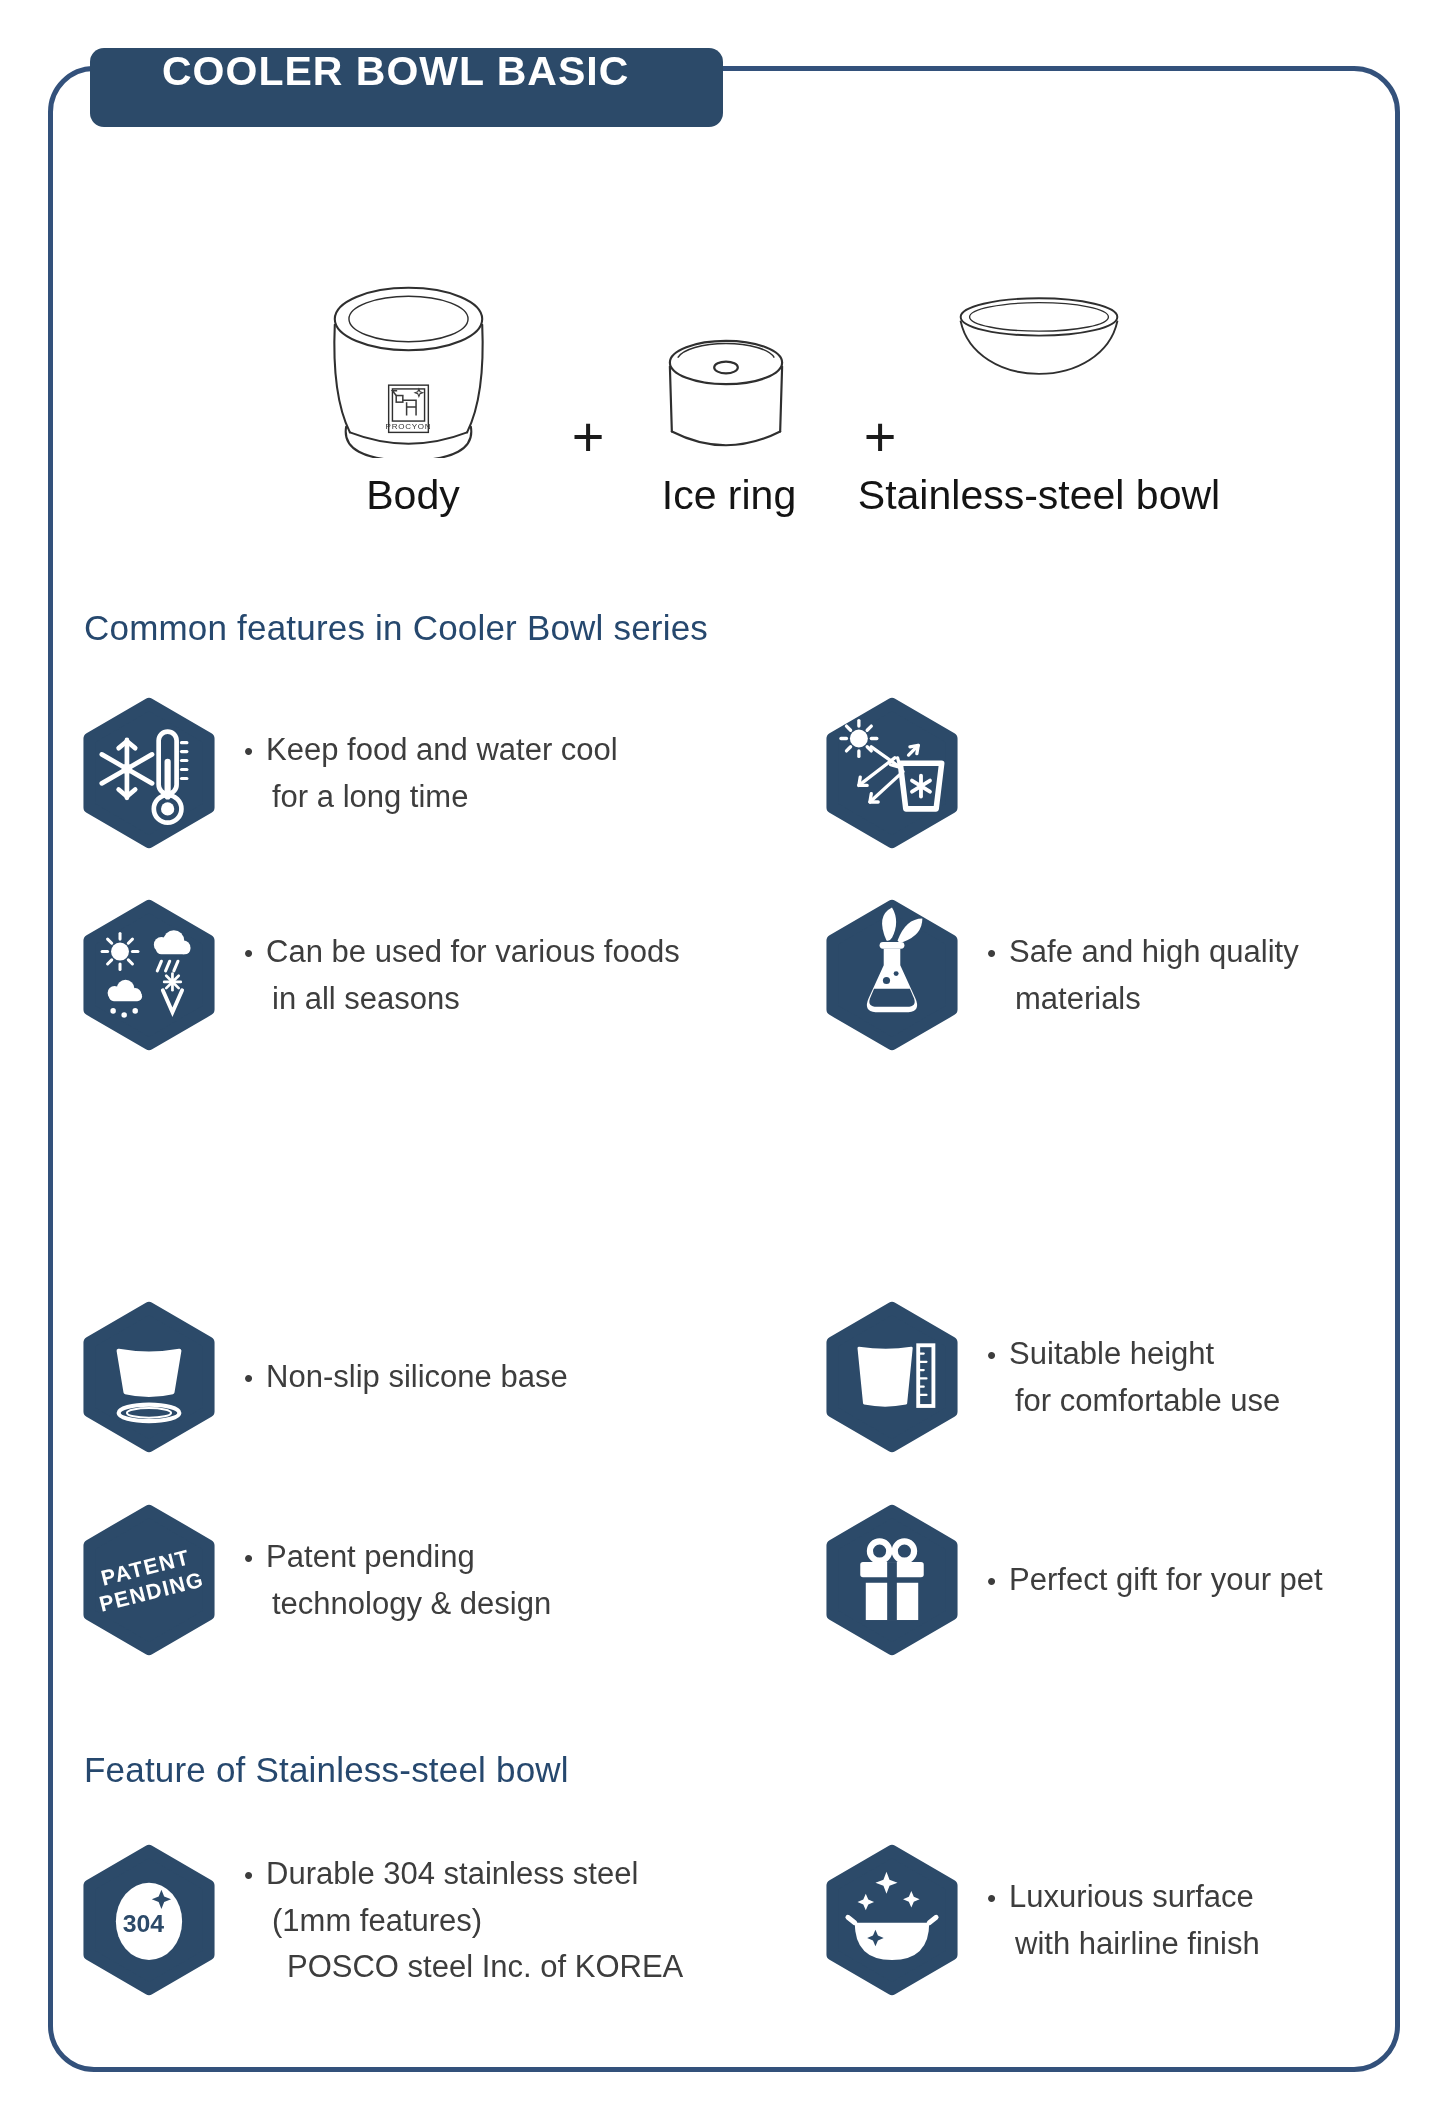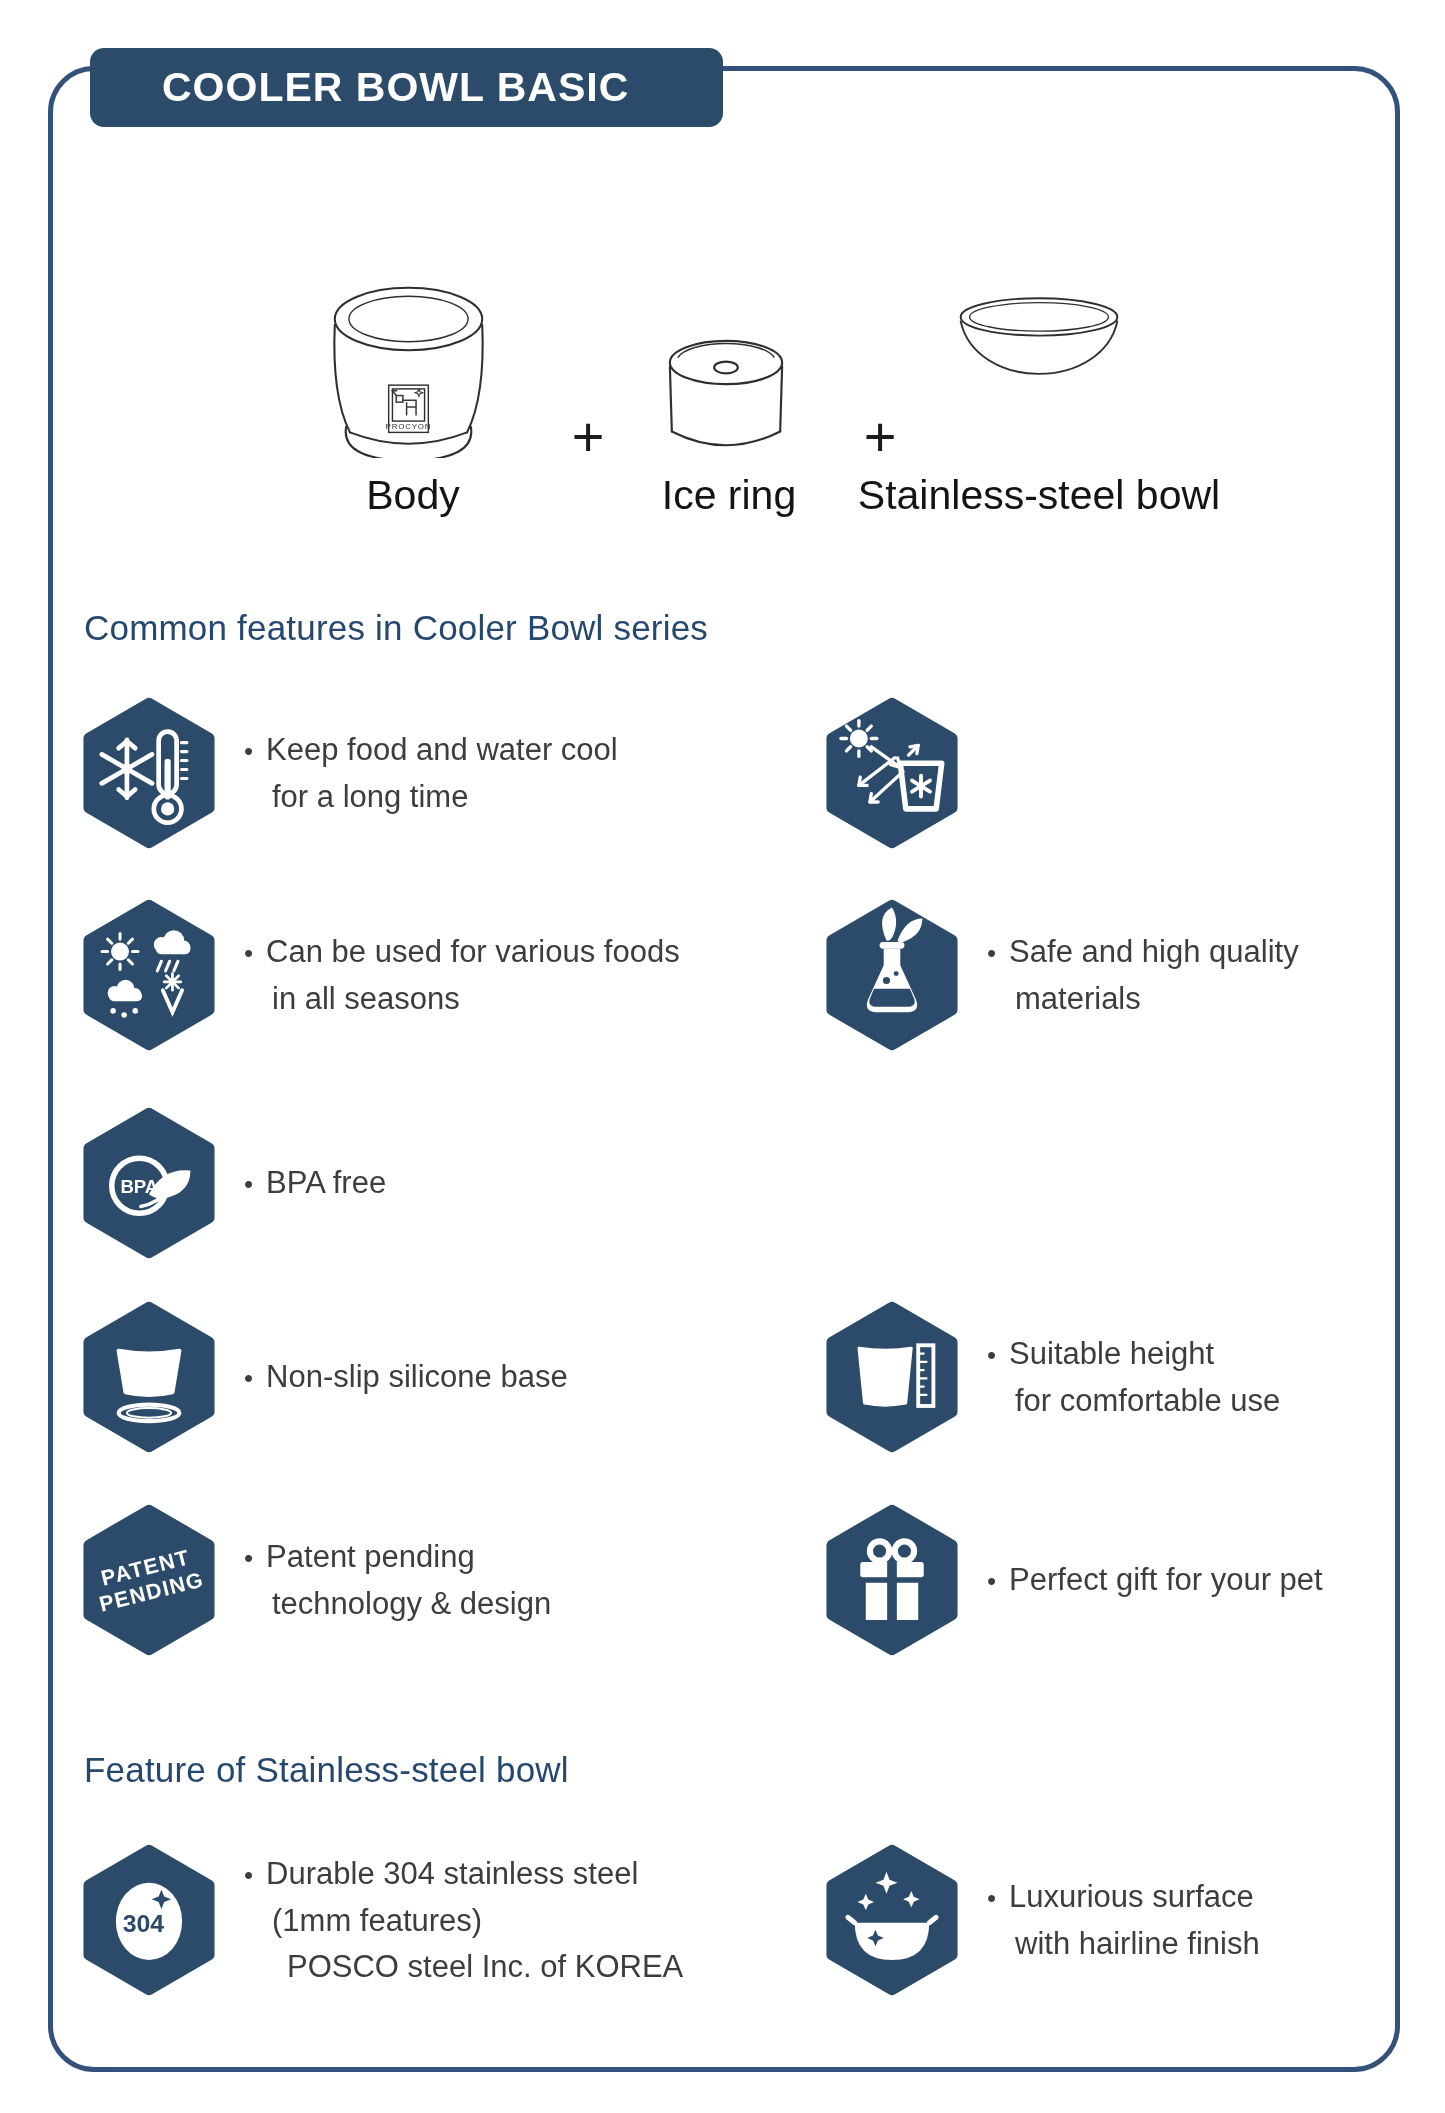--- a/index.html
+++ b/index.html
@@ -1,19 +1,19 @@
 <!DOCTYPE html>
 <html><head>
 <meta charset="utf-8">
 <style>
   html,body{margin:0;padding:0;background:#fff;}
   body{width:1445px;height:2113px;position:relative;font-family:"Liberation Sans",sans-serif;overflow:hidden;}
   .page{position:absolute;inset:0;background:#fff;}
   .frame{position:absolute;left:48px;top:66px;width:1352px;height:2006px;border:5px solid #33517b;border-radius:46px;box-sizing:border-box;}
-  .banner{position:absolute;left:90px;top:48px;width:633px;height:79px;background:#2c4a69;border-radius:14px;display:flex;align-items:center;padding-left:72px;box-sizing:border-box;z-index:2;}
+  .banner{position:absolute;left:90px;top:48px;width:633px;height:79px;background:#2c4a69;border-radius:14px;display:flex;align-items:flex-start;padding-left:72px;box-sizing:border-box;z-index:2;}
   .banner span{color:#ffffff;font-size:41px;font-weight:bold;letter-spacing:1px;}
   .h{position:absolute;left:84px;margin:0;color:#26486e;font-size:35px;font-weight:normal;letter-spacing:.2px;}
   .figure{position:absolute;}
   .ln{stroke:#2f2f2f;stroke-width:2.2;fill:none;stroke-linecap:round;}
   .thin{stroke:#2f2f2f;stroke-width:1.5;fill:none;}
   .plus{position:absolute;width:56px;text-align:center;font-size:56px;color:#1b1b1b;}
   .plabel{position:absolute;top:472px;transform:translateX(-50%);font-size:41px;color:#141414;white-space:nowrap;}
   .feat{position:absolute;display:flex;align-items:center;gap:26px;height:154px;}
   .hex{width:138px;height:152px;flex:0 0 auto;}
   .hexbg{fill:#2c4a69;stroke:#2c4a69;stroke-width:9;stroke-linejoin:round;}
@@ -201,32 +201,20 @@
       <path d="M37,65 L63,65 L66,72 Q68,78 61,78 L39,78 Q32,78 34,72 Z" fill="#2c4a69"></path>
       <circle cx="46" cy="59" r="2.6" fill="#2c4a69"></circle>
       <circle cx="53" cy="54" r="1.8" fill="#2c4a69"></circle>
     </svg>
     <div class="ftext">
       <div><span class="bu">•</span><span>Safe and high quality</span></div>
       <div class="lc">materials</div>
     </div>
   </div>
 
-  <div class="feat" style="left:80px;top:1106px">
-    <svg class="hex" viewBox="0 0 100 110">
-      <polygon class="hexbg" points="50,5 93,30 93,80 50,105 7,80 7,30"></polygon>
-      <circle cx="43" cy="57" r="20" class="wht" stroke-width="4"></circle>
-      <text x="43" y="62" font-size="13.5" font-weight="bold" fill="#fff" text-anchor="middle">BPA</text>
-      <path d="M50,63 Q60,44 80,46 Q80,62 62,66 Q54,67 50,63 Z" fill="#fff"></path>
-      <path d="M44,72 Q56,70 64,60" class="wht" stroke-width="2.5"></path>
-    </svg>
-    <div class="ftext">
-      <div><span class="bu">•</span><span>BPA free</span></div>
-    </div>
-  </div>
 
 
   <div class="feat" style="left:80px;top:1300px">
     <svg class="hex" viewBox="0 0 100 110">
       <polygon class="hexbg" points="50,5 93,30 93,80 50,105 7,80 7,30"></polygon>
       <path d="M28,36 Q50,40 72,36 L67,66 Q50,70 33,66 Z" fill="#fff" stroke="#fff" stroke-width="3" stroke-linejoin="round"></path>
       <ellipse cx="50" cy="81" rx="22" ry="6" class="wht" stroke-width="3"></ellipse>
       <ellipse cx="50" cy="81" rx="16" ry="3.5" class="wht" stroke-width="1.5"></ellipse>
     </svg>
     <div class="ftext">

